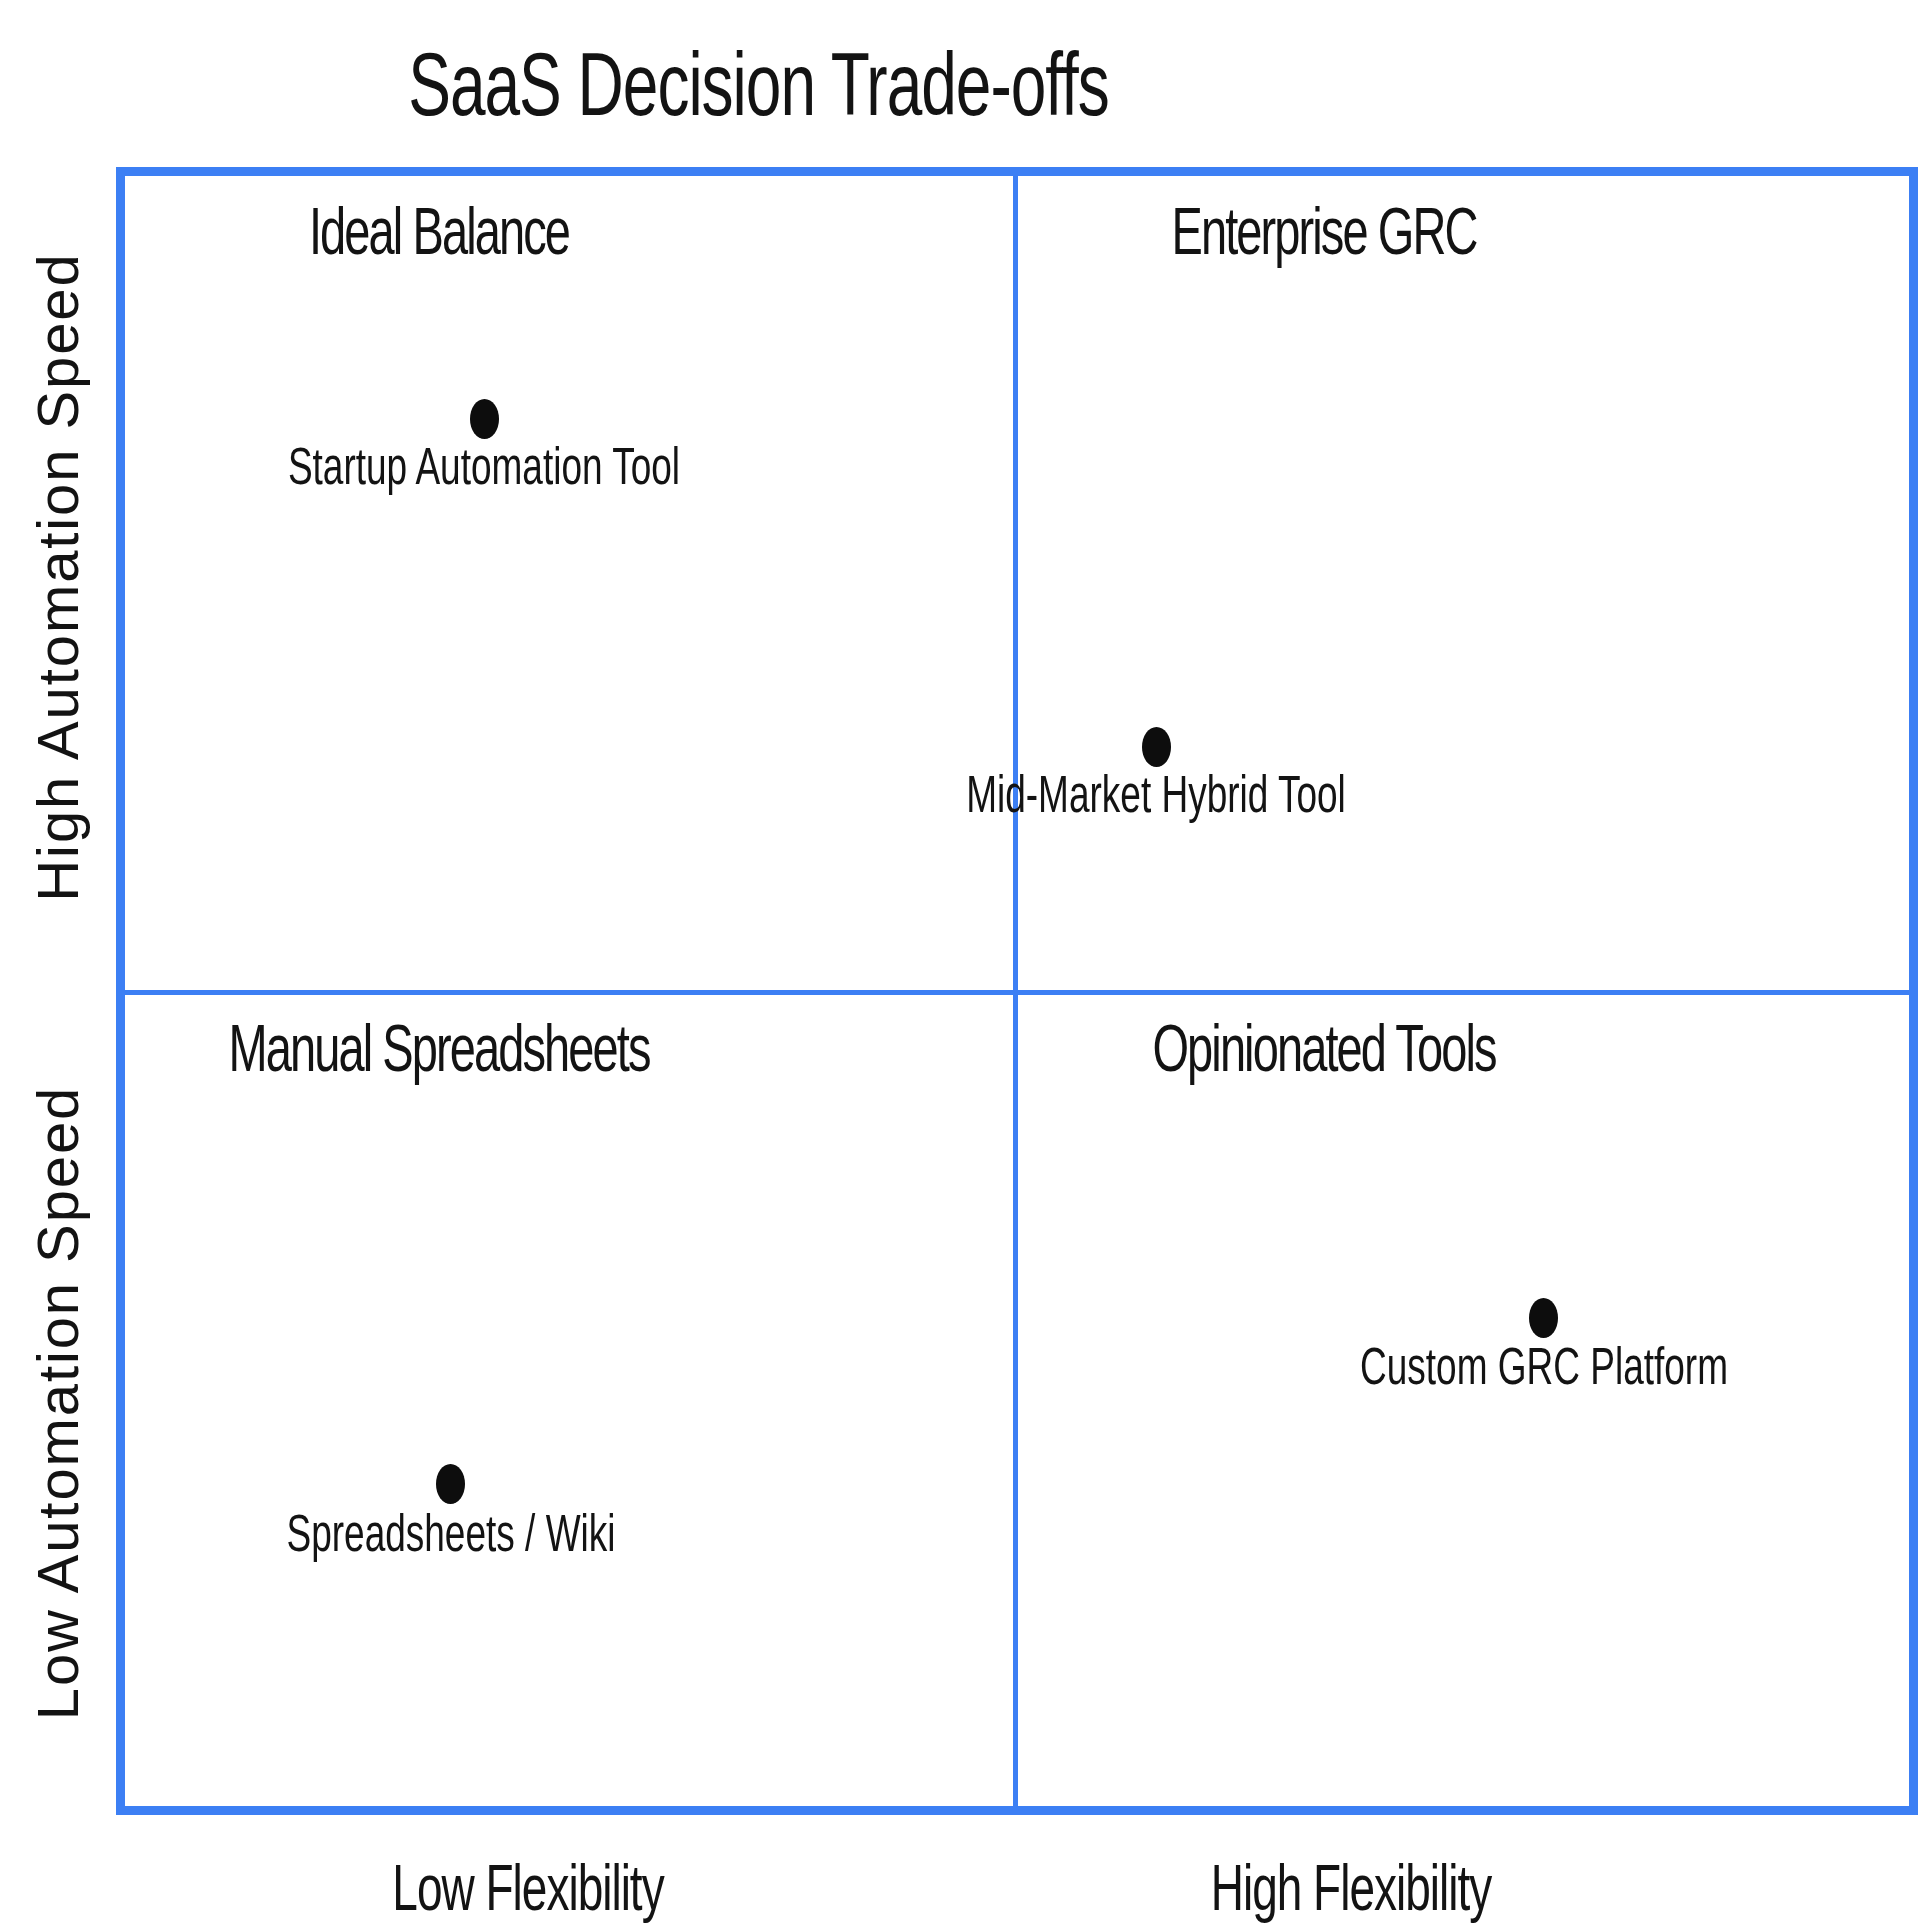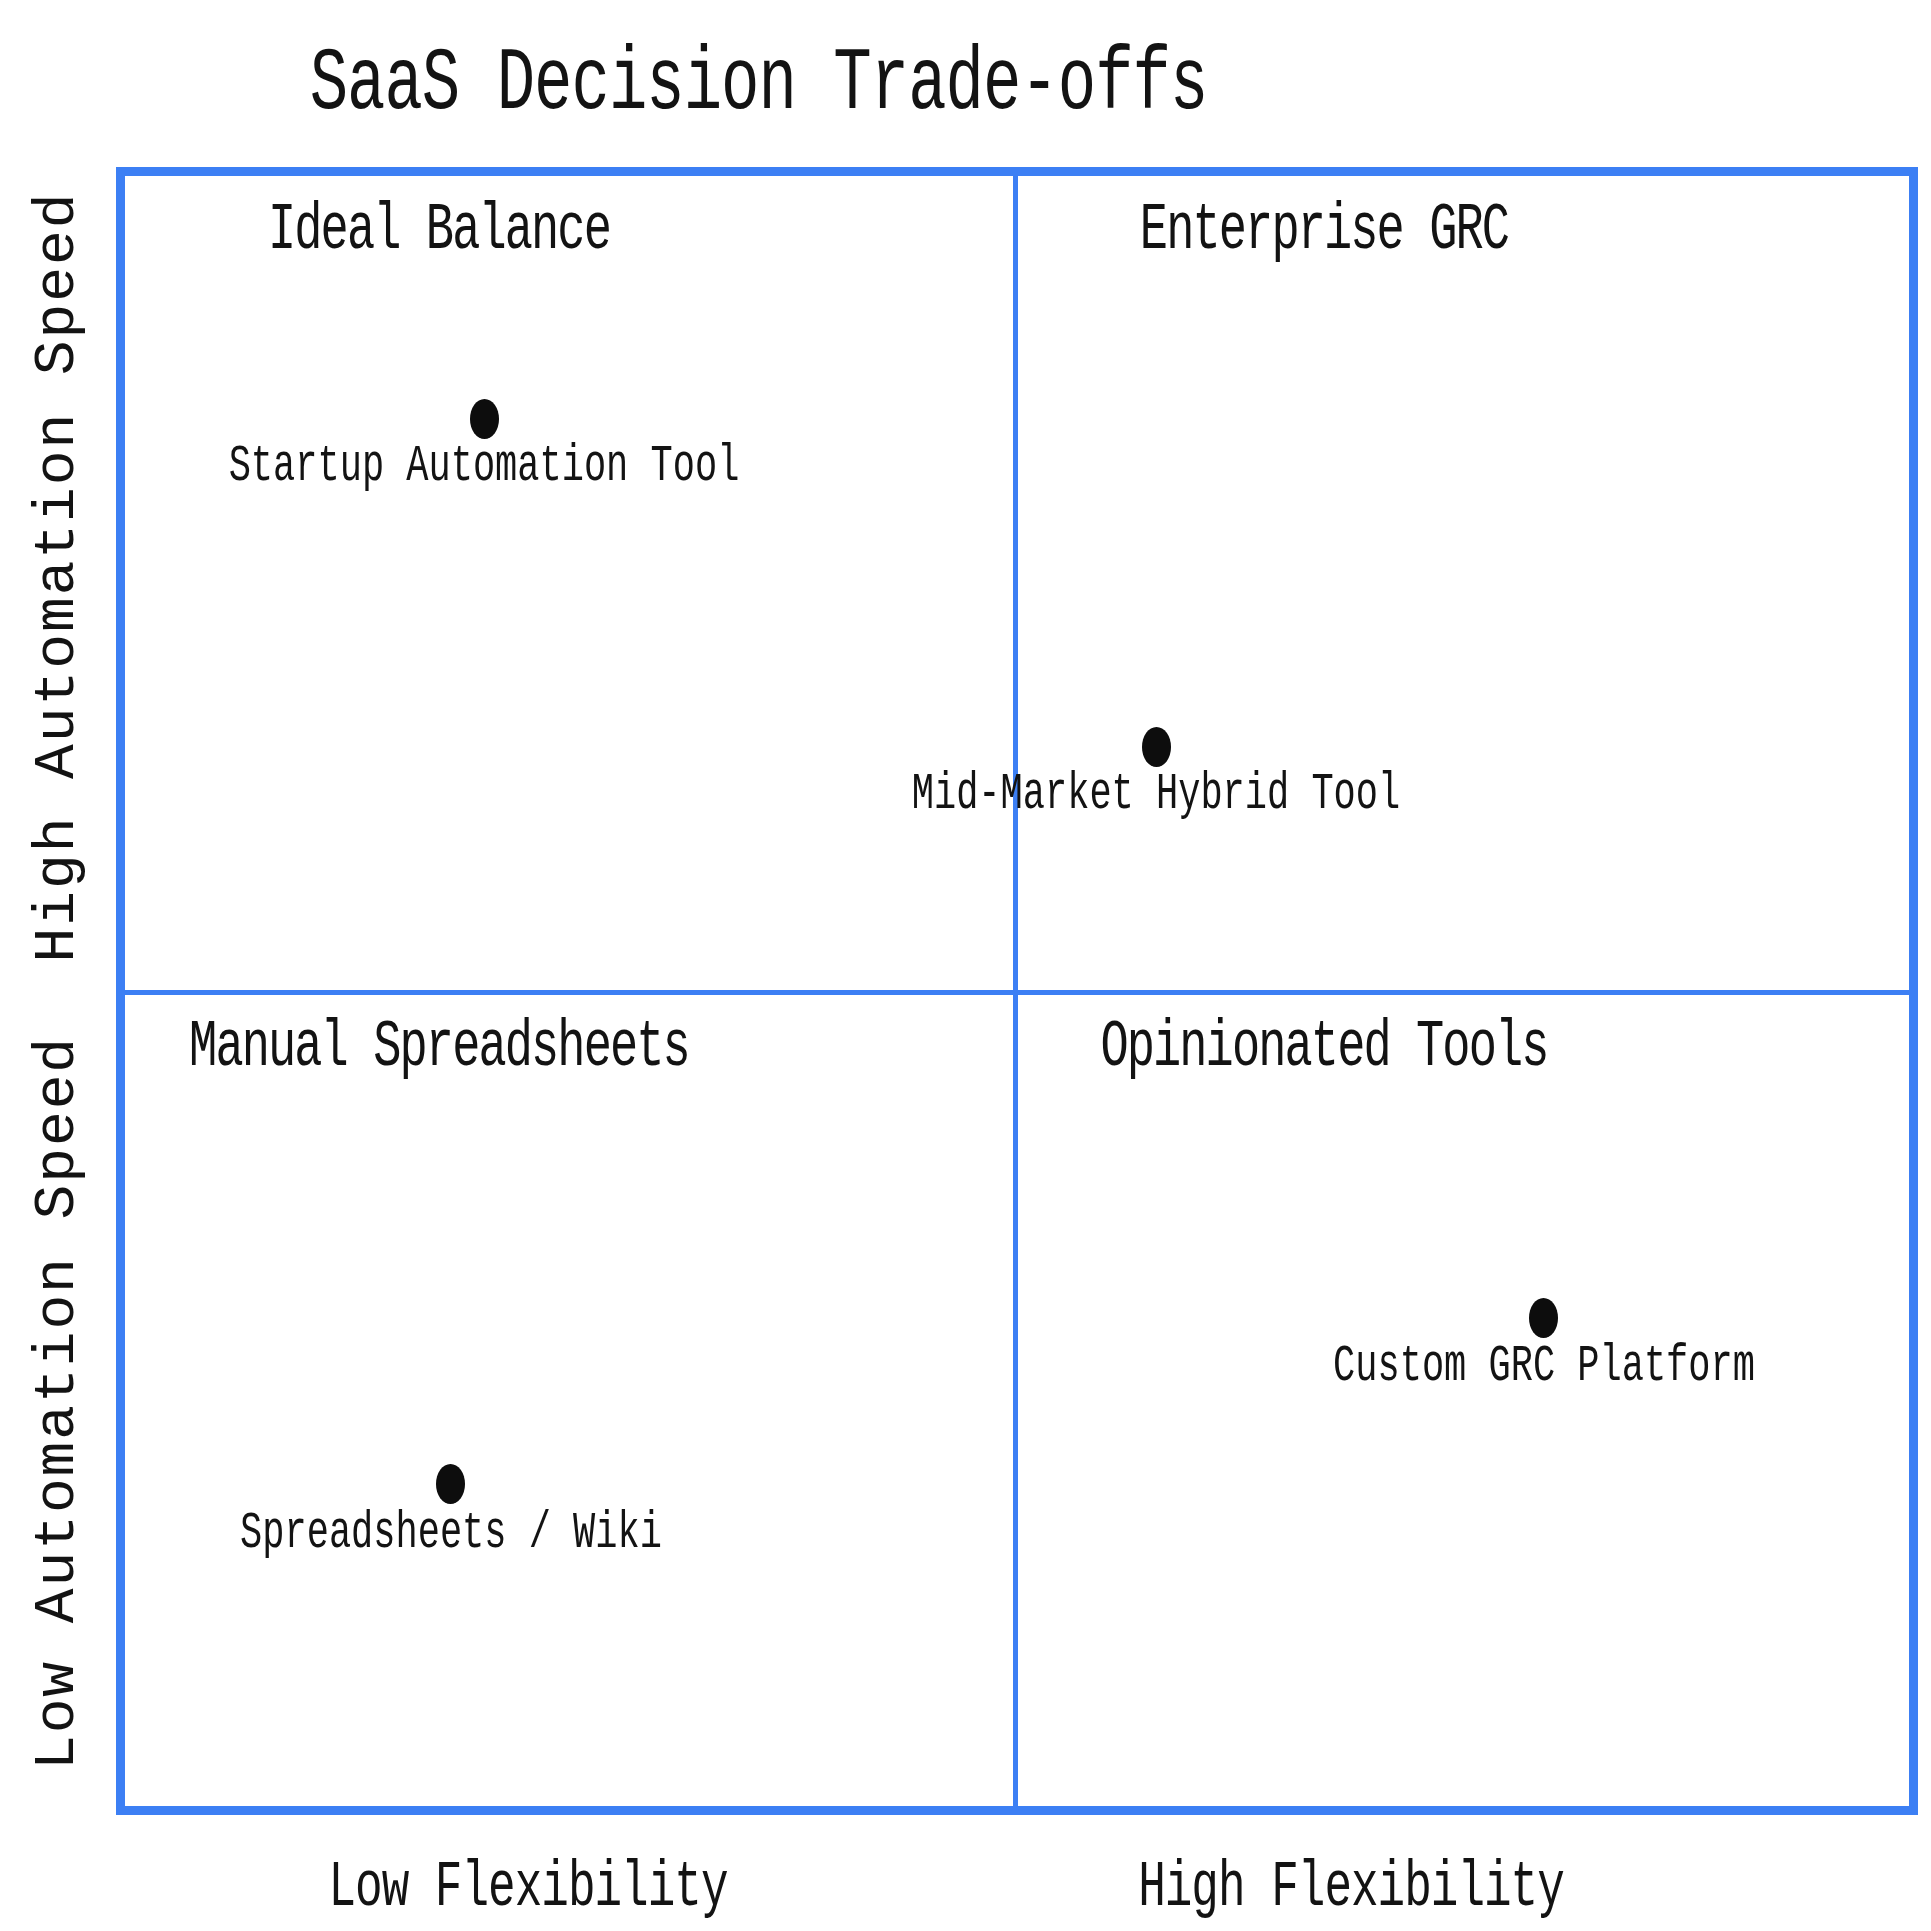--- a/index.html
+++ b/index.html
@@ -6,21 +6,21 @@
     margin: 0;
     padding: 0;
     background: #ffffff;
   }
   .stage {
     position: relative;
     width: 1931px;
     height: 1931px;
     background: #ffffff;
     overflow: hidden;
-    font-family: Liberation Mono, monospace;
+    font-family: Liberation Sans, sans-serif;
     color: #131313;
   }
   
   .t {
     position: absolute;
     text-align: center;
     line-height: 1;
     white-space: nowrap;
     transform: scaleY(1.4);
     transform-origin: center center;

